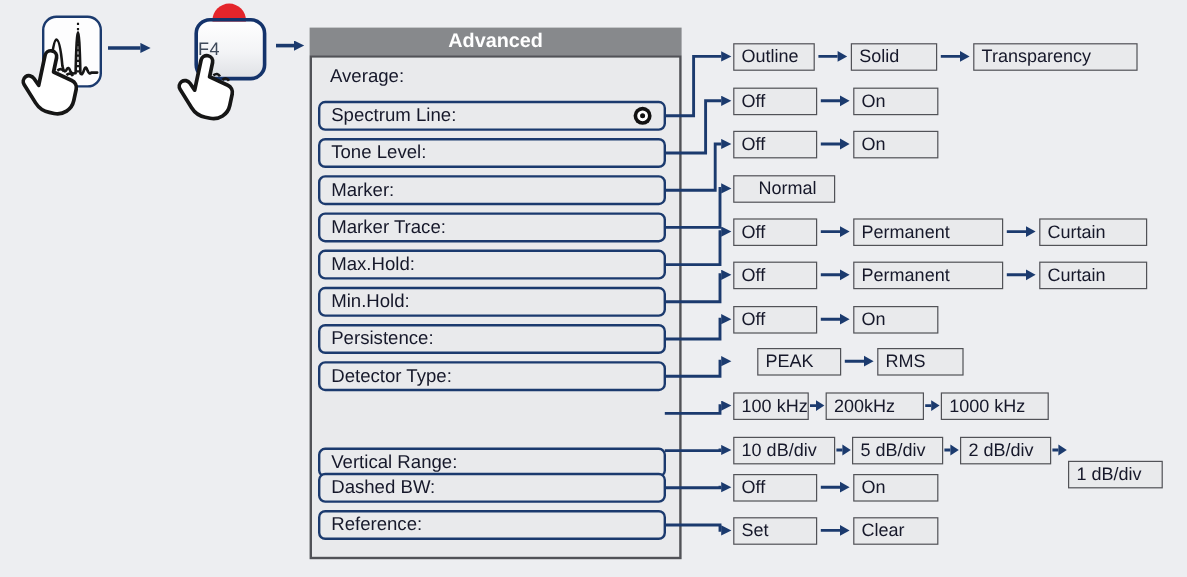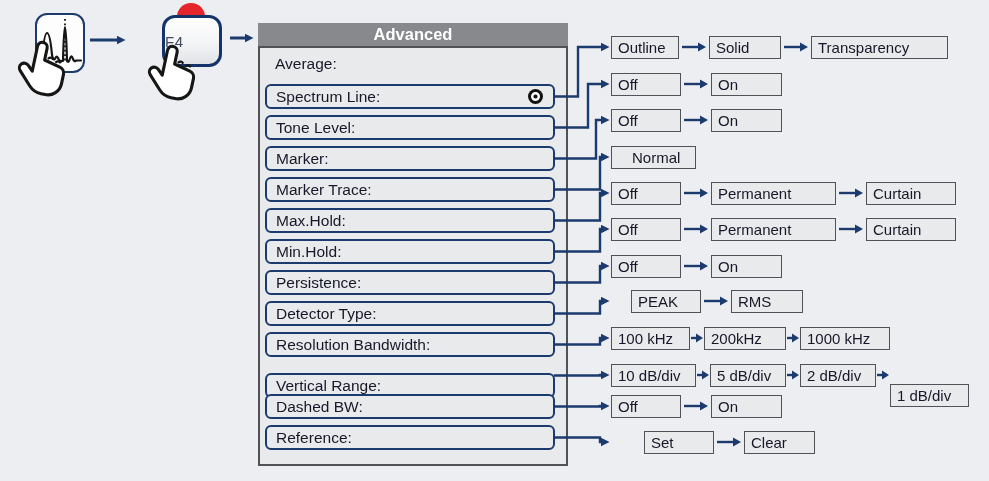--- a/index.html
+++ b/index.html
@@ -124,23 +124,20 @@
     </div>
     <div class="mitem" style="top: 239px;">
       <span>Min.Hold:</span>
     </div>
     <div class="mitem" style="top: 270px;">
       <span>Persistence:</span>
     </div>
     <div class="mitem" style="top: 301px;">
       <span>Detector Type:</span>
     </div>
-    <div class="mitem" style="top: 332px;">
-      <span>Resolution Bandwidth:</span>
-    </div>
     <div class="mitem" style="top: 363px; margin-top: 10px;">
       <span>Vertical Range:</span>
     </div>
     <div class="mitem" style="top: 394px;">
       <span>Dashed BW:</span>
     </div>
     <div class="mitem" style="top: 425px;">
       <span>Reference:</span>
     </div>
     <div class="orow" style="left: 611px; top: 35px;">
@@ -211,21 +208,21 @@
     </div>
     <div class="orow" style="left: 611px; top: 289px; padding-left: 20px;">
       <div class="opt" style="width: 70px;">PEAK</div>
       <svg width="30" height="12" class="hop">
         <path d="M3 6 H19" stroke="#1b3a6e" stroke-width="2.4"></path>
         <path d="M19 1.5 L27 6 L19 10.5 Z" fill="#1b3a6e"></path>
       </svg>
       <div class="opt" style="width: 72px;">RMS</div>
     </div>
     <div class="orow" style="left: 611px; top: 326px;">
-      <div class="opt" style="width: 79px;">100 kHz</div>
+      <div class="opt" style="width: 63px;">100 kHz</div>
       <svg width="14" height="12" class="hop">
         <path d="M1 6 H6" stroke="#1b3a6e" stroke-width="2.4"></path>
         <path d="M6 1.5 L13 6 L6 10.5 Z" fill="#1b3a6e"></path>
       </svg>
       <div class="opt" style="width: 82px;">200kHz</div>
       <svg width="14" height="12" class="hop">
         <path d="M1 6 H6" stroke="#1b3a6e" stroke-width="2.4"></path>
         <path d="M6 1.5 L13 6 L6 10.5 Z" fill="#1b3a6e"></path>
       </svg>
       <div class="opt" style="width: 90px;">1000 kHz</div>
@@ -249,21 +246,21 @@
       <div class="opt" style="width: 79px; margin-top: 40px;">1 dB/div</div>
     </div>
     <div class="orow" style="left: 611px; top: 394px;">
       <div class="opt" style="width: 70px;">Off</div>
       <svg width="30" height="12" class="hop">
         <path d="M3 6 H19" stroke="#1b3a6e" stroke-width="2.4"></path>
         <path d="M19 1.5 L27 6 L19 10.5 Z" fill="#1b3a6e"></path>
       </svg>
       <div class="opt" style="width: 71px;">On</div>
     </div>
-    <div class="orow" style="left: 644px; top: 430px;">
+    <div class="orow" style="left: 611px; top: 430px;">
       <div class="opt" style="width: 70px;">Set</div>
       <svg width="30" height="12" class="hop">
         <path d="M3 6 H19" stroke="#1b3a6e" stroke-width="2.4"></path>
         <path d="M19 1.5 L27 6 L19 10.5 Z" fill="#1b3a6e"></path>
       </svg>
       <div class="opt" style="width: 71px;">Clear</div>
     </div>
   </div>
 
 </body></html>

